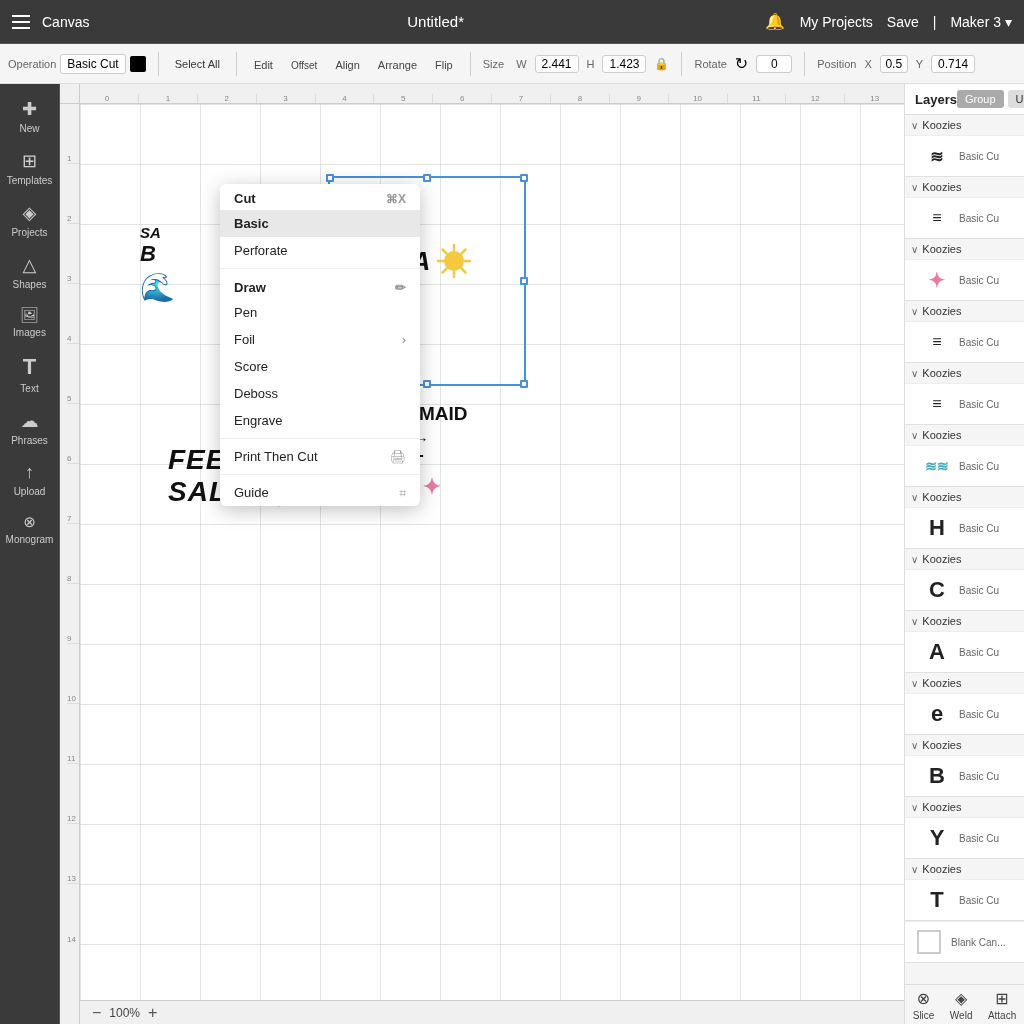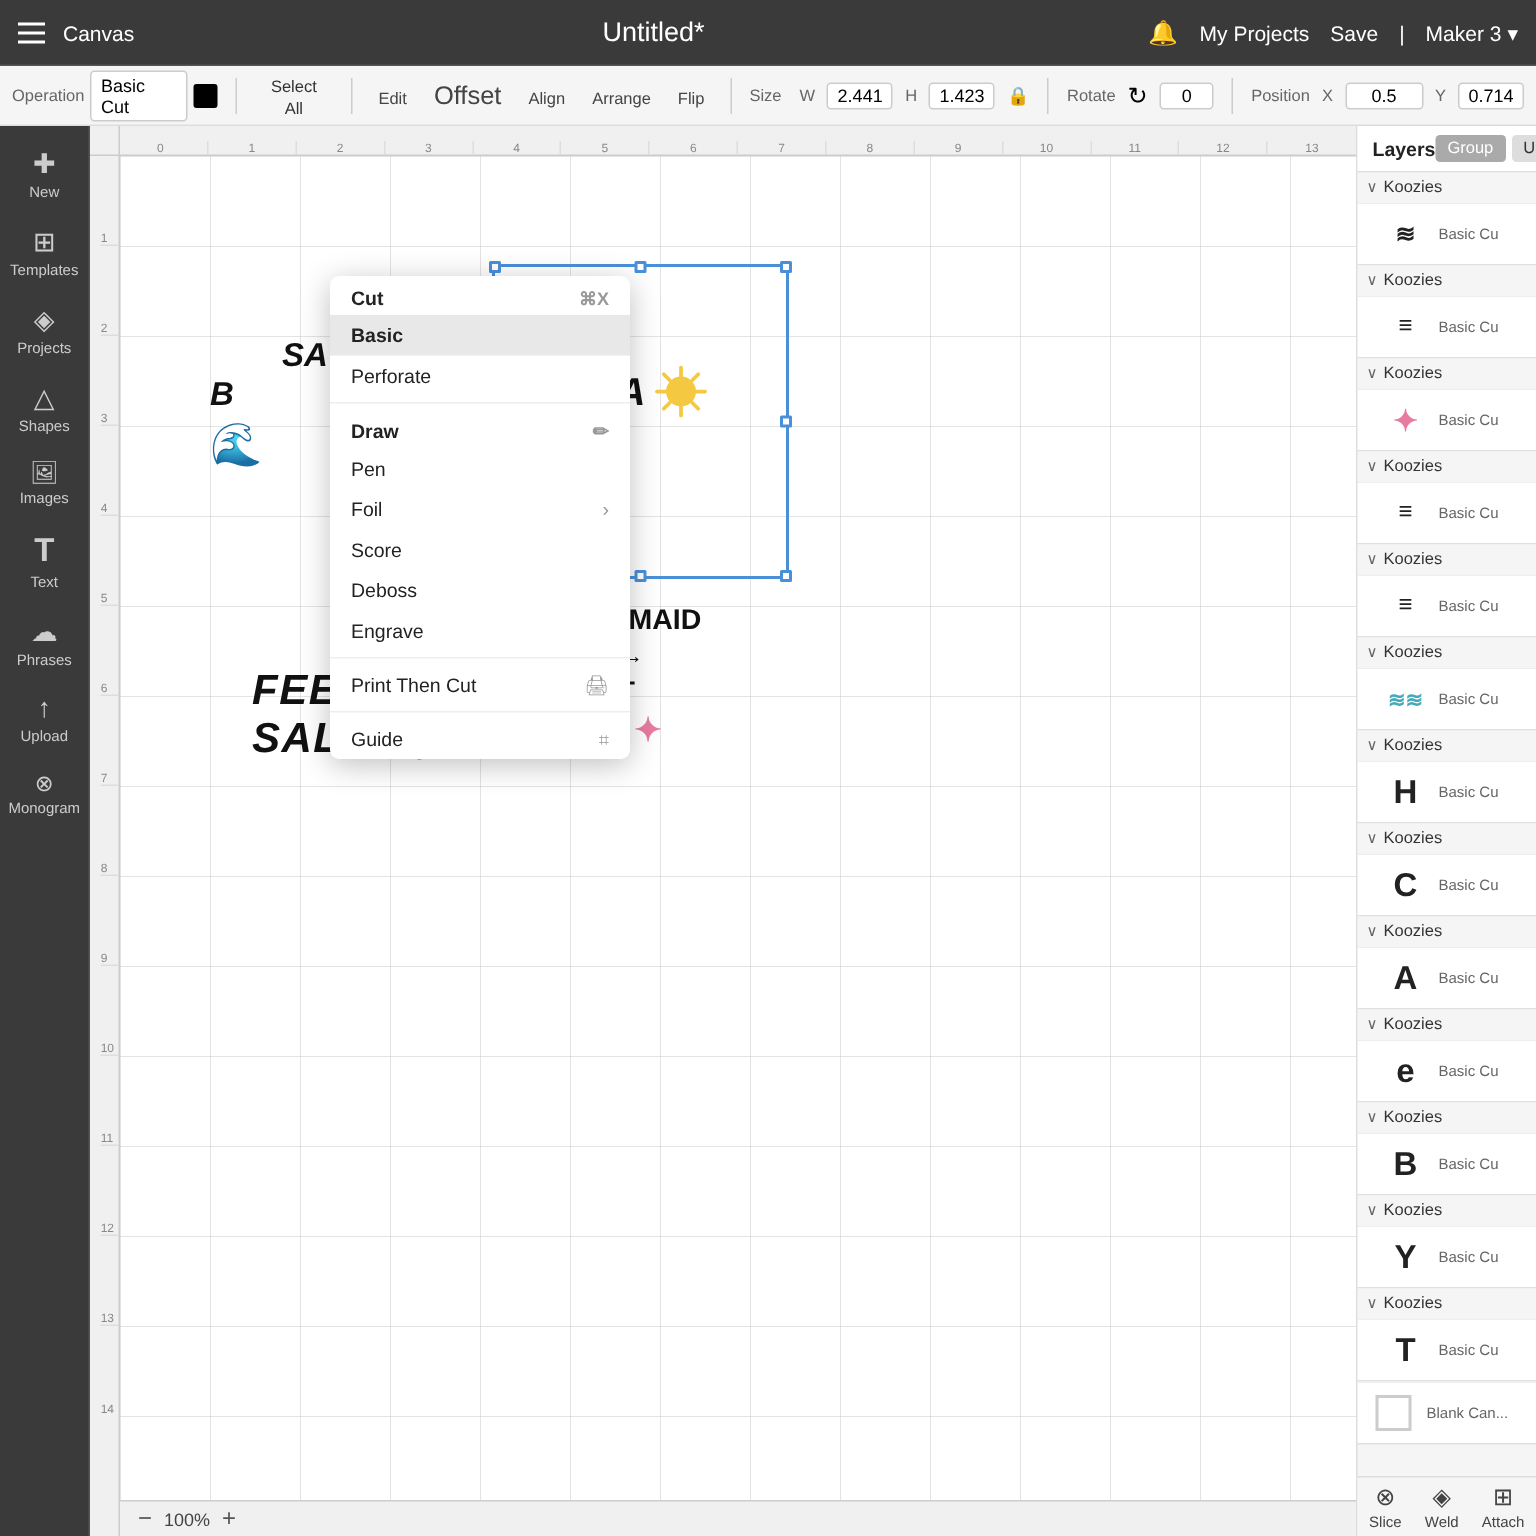--- a/index.html
+++ b/index.html
@@ -7,21 +7,21 @@
 
     
     #topbar {
       display: flex; align-items: center; height: 44px;
       background: #3a3a3a; color: #fff; padding: 12px 12px;
       border-bottom: 1px solid #555;
     }
     .topbar-menu { display: flex; align-items: center; gap: 6px; margin-right: 16px; }
     .hamburger { display: flex; flex-direction: column; gap: 4px; cursor: pointer; }
     .hamburger span { width: 18px; height: 2px; background: #fff; display: block; }
-    .topbar-center { flex: 1; display: flex; justify-content: center; font-size: 18px; font-weight: 500; }
+    .topbar-center { flex: 1; display: flex; justify-content: center; font-size: 15px; font-weight: 500; }
     .topbar-right { display: flex; align-items: center; gap: 14px; font-size: 14px; }
     .topbar-right .save-btn { background: none; border: none; color: #fff; font-size: 14px; cursor: pointer; }
     .topbar-right .maker-btn { display: flex; align-items: center; gap: 4px; background: none; border: none; color: #fff; font-size: 14px; cursor: pointer; }
 
     
     #toolbar {
       display: flex; align-items: center; height: 40px;
       background: #f5f5f5; border-bottom: 1px solid #ddd;
       padding: 17px 8px; gap: 8px; font-size: 12px;
     }
@@ -227,21 +227,21 @@
   <div class="toolbar-section">
     <button class="toolbar-btn">
       <span style="font-size:11px;">Select All</span>
     </button>
   </div>
   <div class="toolbar-divider"></div>
   <button class="toolbar-icon-btn">
     <span style="font-size:11px;">Edit</span>
   </button>
   <button class="toolbar-icon-btn">
-    <span style="font-size:17px;">Offset</span>
+    <span style="font-size:10px;">Offset</span>
   </button>
   <button class="toolbar-icon-btn">
     <span style="font-size:11px;">Align</span>
   </button>
   <button class="toolbar-icon-btn">
     <span style="font-size:11px;">Arrange</span>
   </button>
   <button class="toolbar-icon-btn">
     <span style="font-size:11px;">Flip</span>
   </button>
@@ -252,21 +252,21 @@
   <span class="toolbar-label">H</span>
   <input class="toolbar-val" type="text" style="width: 44px;" value="1.423">
   <span style="font-size:12px;color:#999;cursor:pointer;">🔒</span>
   <div class="toolbar-divider"></div>
   <span class="toolbar-label">Rotate</span>
   <span style="font-size:16px;cursor:pointer;">↻</span>
   <input class="toolbar-val" type="text" style="width: 36px;" value="0">
   <div class="toolbar-divider"></div>
   <span class="toolbar-label">Position</span>
   <span class="toolbar-label">X</span>
-  <input class="toolbar-val" type="text" style="width: 52px;" value="0.5">
+  <input class="toolbar-val" type="text" style="width: 28px;" value="0.5">
   <span class="toolbar-label">Y</span>
   <input class="toolbar-val" type="text" style="width: 44px;" value="0.714">
 </div>
 
 <div id="main">
 
   <div id="left-sidebar">
     <div class="sidebar-item">
       <span class="si-icon">✚</span>
       <span>New</span>
@@ -379,21 +379,21 @@
               <line x1="31.5" y1="8.5" x2="27.5" y2="12.5"></line>
               <line x1="12.5" y1="27.5" x2="8.5" y2="31.5"></line>
             </g>
           </svg>
         </div>
         <div style="font-size:26px;">HAVE</div>
         <div style="font-size:26px;font-style:italic;">SUN<span style="font-size:14px;vertical-align:super;">⌒</span></div>
       </div>
 
       <div class="canvas-design" style="top:120px;left:60px;overflow:hidden;width:80px;">
-        <div style="font-size:22px;font-weight:900;color:#111;font-style:italic;white-space:nowrap;padding-left:48px;">SA</div>
+        <div style="font-size:15px;font-weight:900;color:#111;font-style:italic;white-space:nowrap;">SA</div>
         <div style="font-size:22px;font-weight:900;color:#111;font-style:italic;white-space:nowrap;">B</div>
 
         <div style="color:#4ab;font-size:28px;margin-top:4px;">🌊</div>
       </div>
 
       <div class="canvas-design feelin-block" style="top:340px;left:88px;">
         <div style="font-size:28px;font-weight:900;color:#111;font-style:italic;letter-spacing:1px;">FEELIN'</div>
         <div style="font-size:28px;font-weight:900;color:#111;font-style:italic;letter-spacing:1px;display:flex;align-items:flex-end;">
           SALTY
           <span style="color:#5cb85c;font-size:22px;margin-left:4px;">🌵</span>

